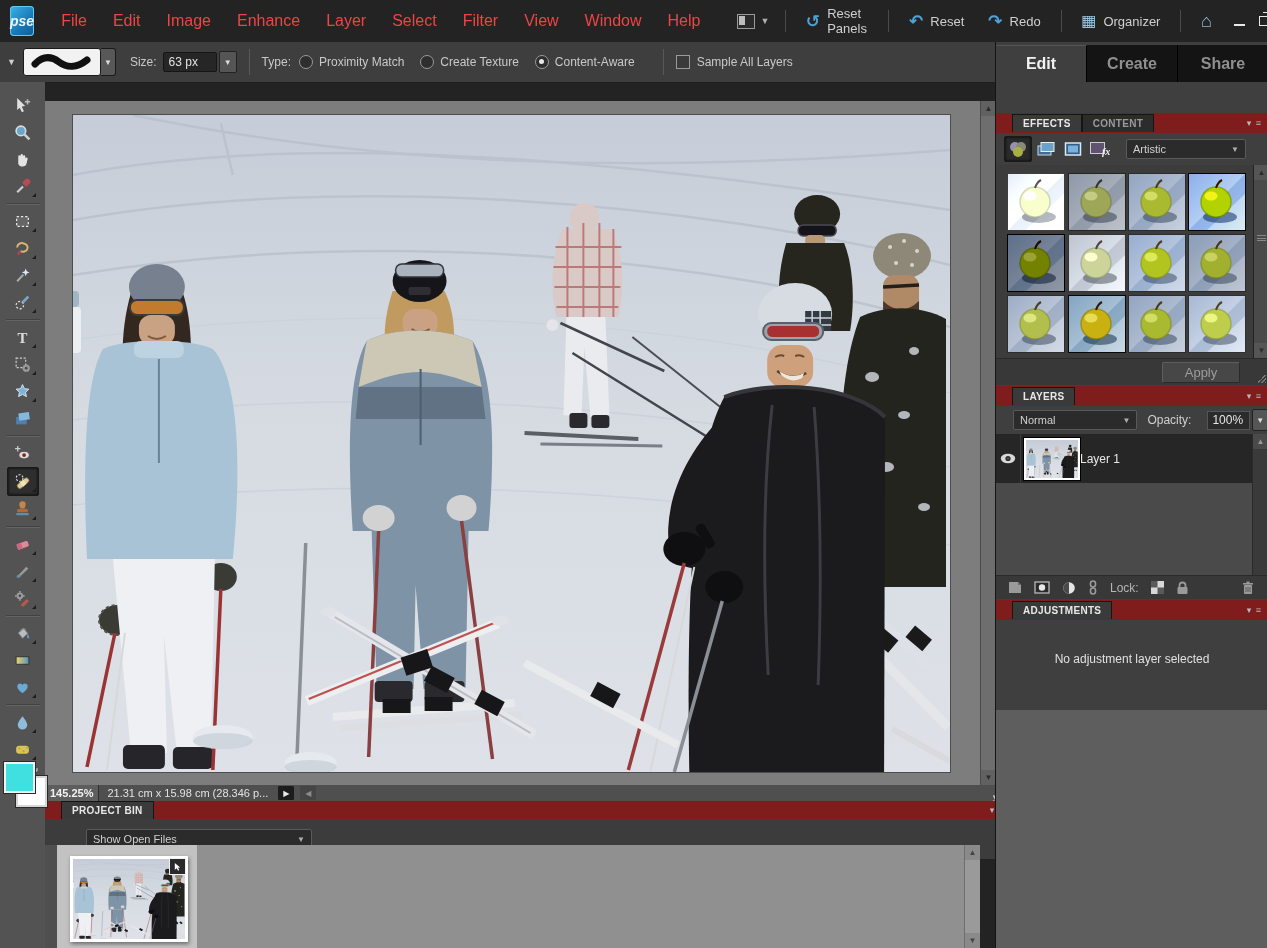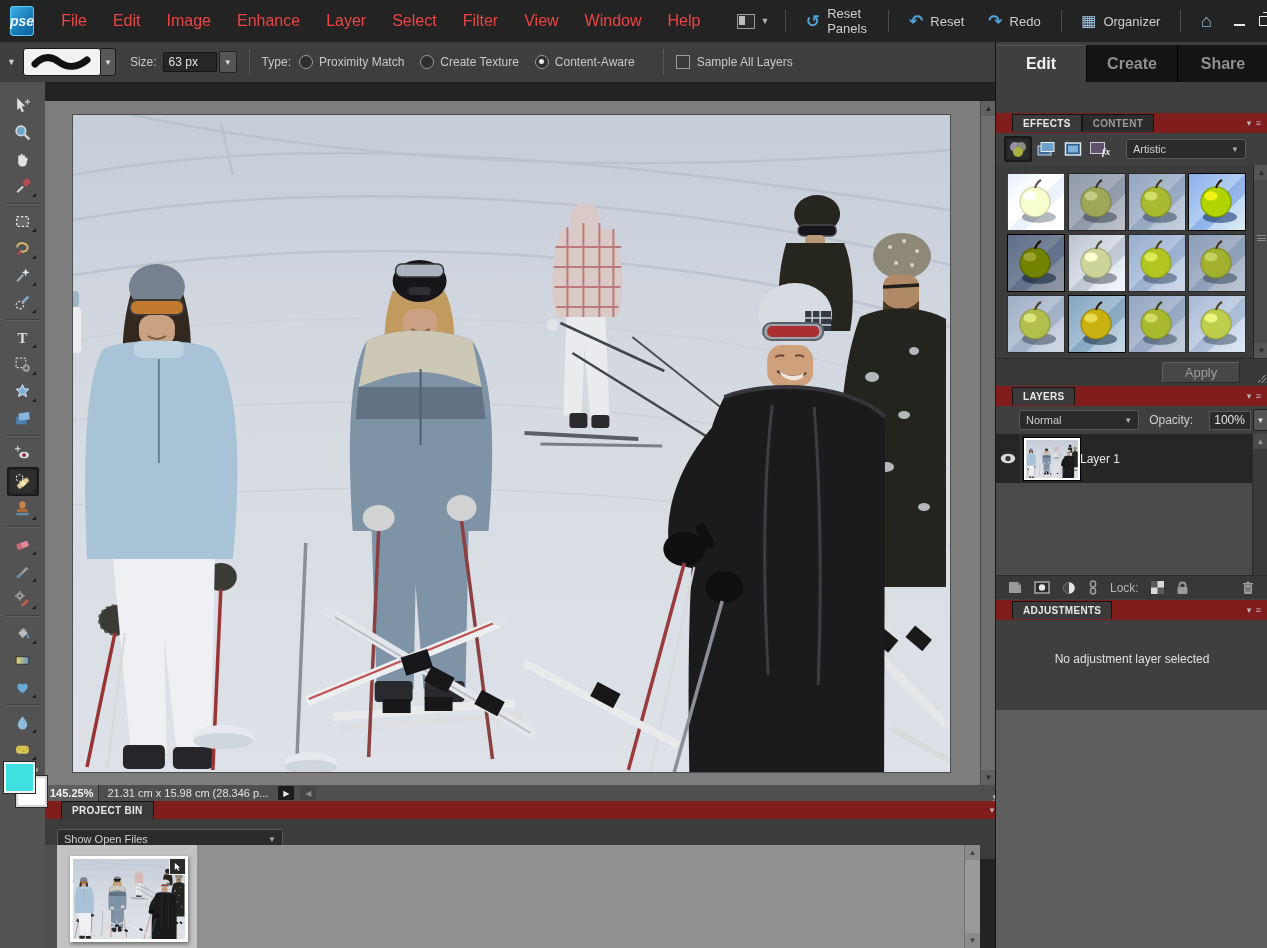--- a/index.html
+++ b/index.html
@@ -67,21 +67,21 @@
   
   .statusbar{left:45px;top:785px;width:950px;height:16px;background:#4f4f4f;display:flex;align-items:center;font-size:11px;}
   .zoom-chip{height:16px;background:#5e5e5e;border-right:1px solid #2e2e2e;color:#f2f2f2;display:flex;align-items:center;padding:0 5px;font-weight:bold;}
   .dim-text{color:#e2e2e2;padding:0 8px;}
   .st-btn{width:16px;height:14px;background:#1c1c1c;color:#e8e8e8;font-size:8px;display:flex;align-items:center;justify-content:center;margin-left:2px;border-radius:1px;}
   .st-btn.dim{background:#454545;color:#8a8a8a;margin-left:6px;}
   .panel-strip{background:#7f1d1d;height:18px;display:flex;align-items:center;color:#e8e8e8;padding-left:16px;}
   .panel-tab{background:#3a3a3a;height:17px;display:flex;align-items:center;padding:0 10px;font-size:10px;font-weight:bold;letter-spacing:.3px;border:1px solid #151515;border-bottom:none;}
   .panel-menu{margin-left:auto;color:#b8b8b8;font-size:9px;padding-right:6px;letter-spacing:1px;}
   .binheader{left:45px;top:801px;width:950px;}
-  .binfilter{left:45px;top:819px;width:950px;height:40px;background:#3c3c3c;display:flex;align-items:center;}
+  .binfilter{left:45px;top:819px;width:950px;height:40px;background:#3c3c3c;display:flex;align-items:center;padding-left:29px;}
   .dd{height:18px;background:#2b2b2b;border:1px solid #5a5a5a;border-radius:2px;color:#cfcfcf;font-size:11px;display:flex;align-items:center;justify-content:space-between;padding:0 6px;gap:10px;}
   .dd .caret{font-size:8px;}
   .binarea{left:45px;top:845px;width:935px;height:103px;background:#909090;}
   .bin-sliver{position:absolute;left:0;top:0;width:12px;height:103px;background:#4f4f4f;}
   .bin-cell{position:absolute;left:12px;top:0;width:140px;height:103px;background:#c2c2c2;}
   .bin-thumb{position:absolute;left:13px;top:11px;width:118px;height:86px;background:#fff;box-shadow:1px 2px 4px rgba(0,0,0,.45);padding:3px;box-sizing:border-box;}
   .bin-badge{position:absolute;right:2px;top:2px;width:15px;height:15px;background:#2a2a2a;border:1.5px solid #f0f0f0;display:flex;align-items:center;justify-content:center;}
   .binscroll{position:absolute;right:0;top:0;width:15px;height:103px;background:#9a9a9a;border-left:1px solid #6e6e6e;}
   .grip{left:984px;top:795px;color:#c2c2c2;font-size:9px;letter-spacing:0;line-height:5px;text-align:center;width:22px;}
 
@@ -112,21 +112,21 @@
   .fx-cell:nth-child(11){filter:brightness(1.0);}
   .fx-cell:nth-child(12){filter:brightness(1.12) saturate(.85);}
   .fx-scroll{position:absolute;left:257px;top:123px;width:15px;height:193px;background:#333;border-left:1px solid #222;}
   .fx-thumbtrack{position:absolute;left:0;top:15px;width:15px;height:163px;background:#4a4a4a;}
   .thumb-grip{position:absolute;left:3px;top:55px;width:9px;border-top:1px solid #888;border-bottom:1px solid #888;height:4px;}
   .thumb-grip::before{content:"";position:absolute;left:0;top:1.5px;width:9px;border-top:1px solid #888;}
   .apply-row{position:absolute;left:0;top:316px;width:272px;height:26px;background:#383838;border-top:1px solid #2a2a2a;}
   .apply-btn{position:absolute;right:28px;top:3px;width:76px;height:19px;background:#474747;border:1px solid #5e5e5e;border-bottom-color:#2a2a2a;border-right-color:#2a2a2a;border-radius:2px;color:#9d9d9d;font-size:13px;display:flex;align-items:center;justify-content:center;}
   .rp-resize{position:absolute;right:2px;bottom:2px;width:9px;height:9px;background:
     linear-gradient(135deg,transparent 50%,#777 50% 60%,transparent 60% 70%,#777 70% 80%,transparent 80% 90%,#777 90%);}
-  .blend-row{position:absolute;left:0;top:364px;width:272px;height:28px;background:#3f3f3f;display:flex;align-items:center;padding-left:23px;box-sizing:border-box;font-size:12px;color:#cfcfcf;}
+  .blend-row{position:absolute;left:0;top:364px;width:272px;height:28px;background:#3f3f3f;display:flex;align-items:center;padding-left:17px;box-sizing:border-box;font-size:12px;color:#cfcfcf;}
   .layers-list{position:absolute;left:0;top:392px;width:272px;height:141px;background:#4a4a4a;}
   .layer-row{position:absolute;left:0;top:0;width:257px;height:49px;background:#262626;display:flex;align-items:center;}
   .eye-cell{width:24px;height:49px;border-right:1px solid #3a3a3a;display:flex;align-items:center;justify-content:center;}
   .layer-thumb{width:56px;height:42px;background:#fff;padding:2px;box-sizing:border-box;margin-left:3px;box-shadow:0 0 0 1px #000;}
   .layer-name{color:#e8e8e8;font-size:12px;}
   .ll-scroll{position:absolute;right:0;top:0;width:15px;height:141px;background:#3a3a3a;border-left:1px solid #2a2a2a;}
   .lockbar{position:absolute;left:0;top:533px;width:272px;height:24px;background:#383838;border-top:1px solid #2a2a2a;display:flex;align-items:center;gap:12px;padding-left:12px;box-sizing:border-box;color:#b5b5b5;font-size:12px;}
   .adj-body{position:absolute;left:0;top:578px;width:272px;height:100px;background:#3f3f3f;color:#e0e0e0;font-size:12px;}
   .rp-filler{position:absolute;left:0;top:668px;width:272px;height:238px;background:#5e5e5e;}
 

